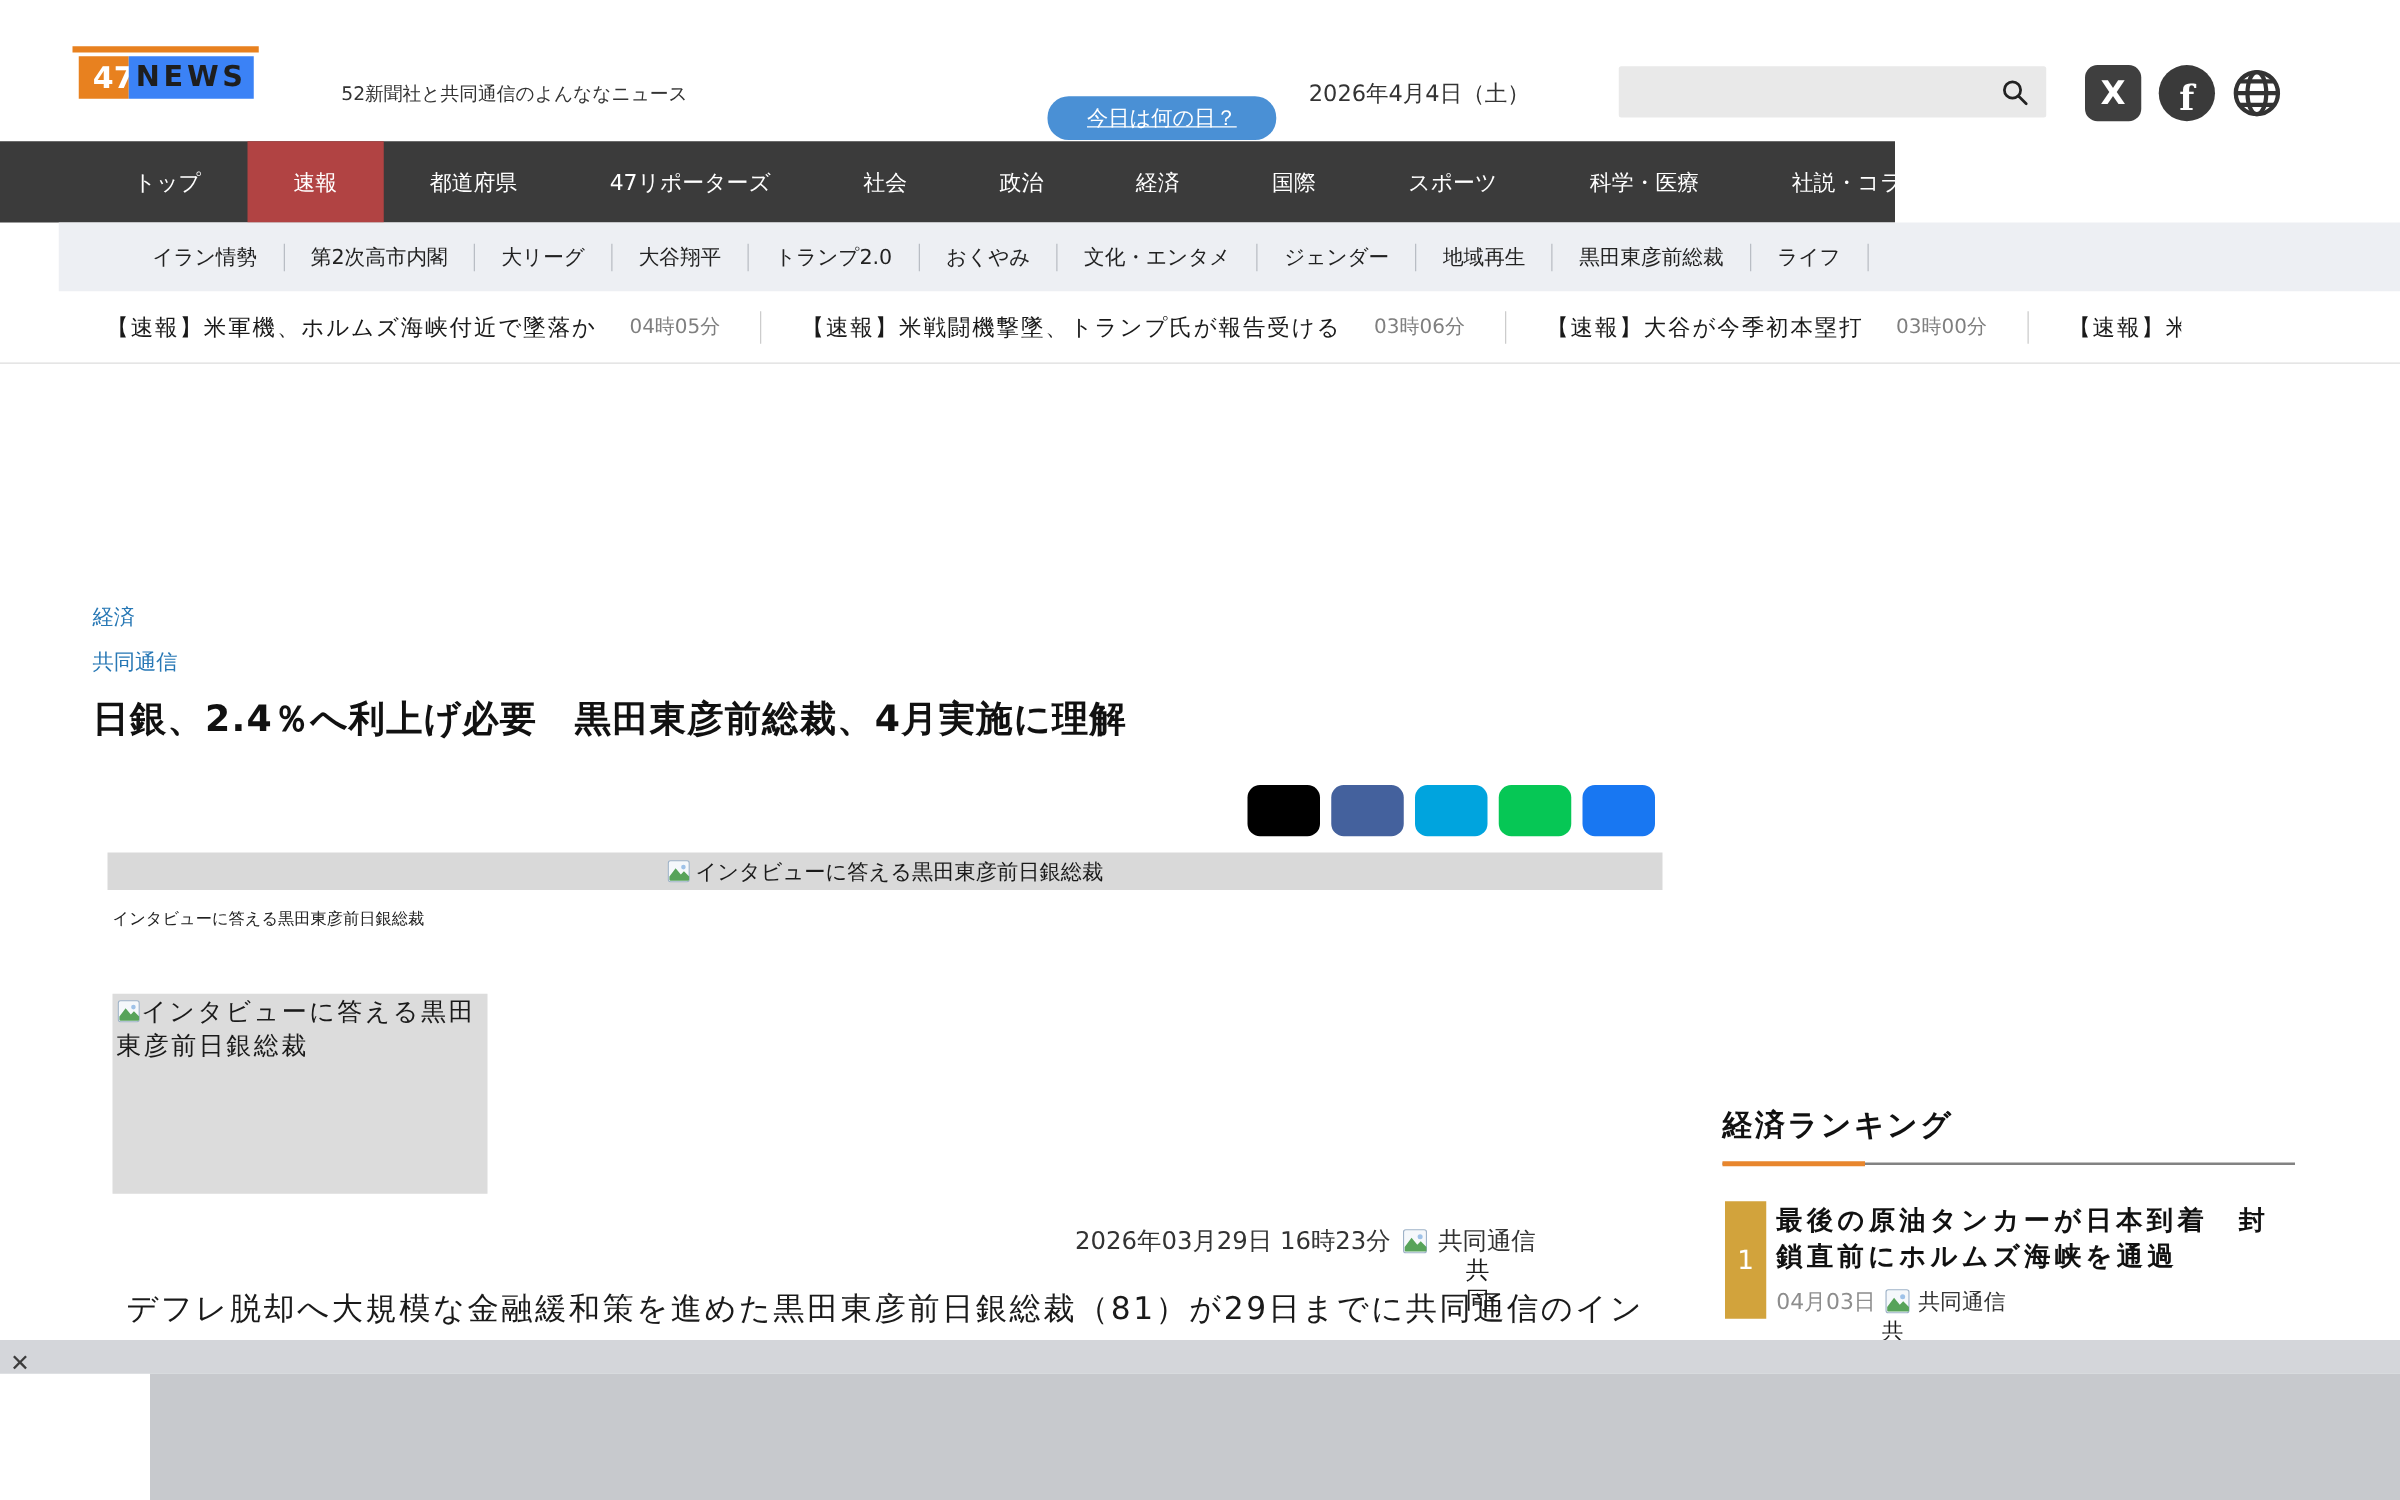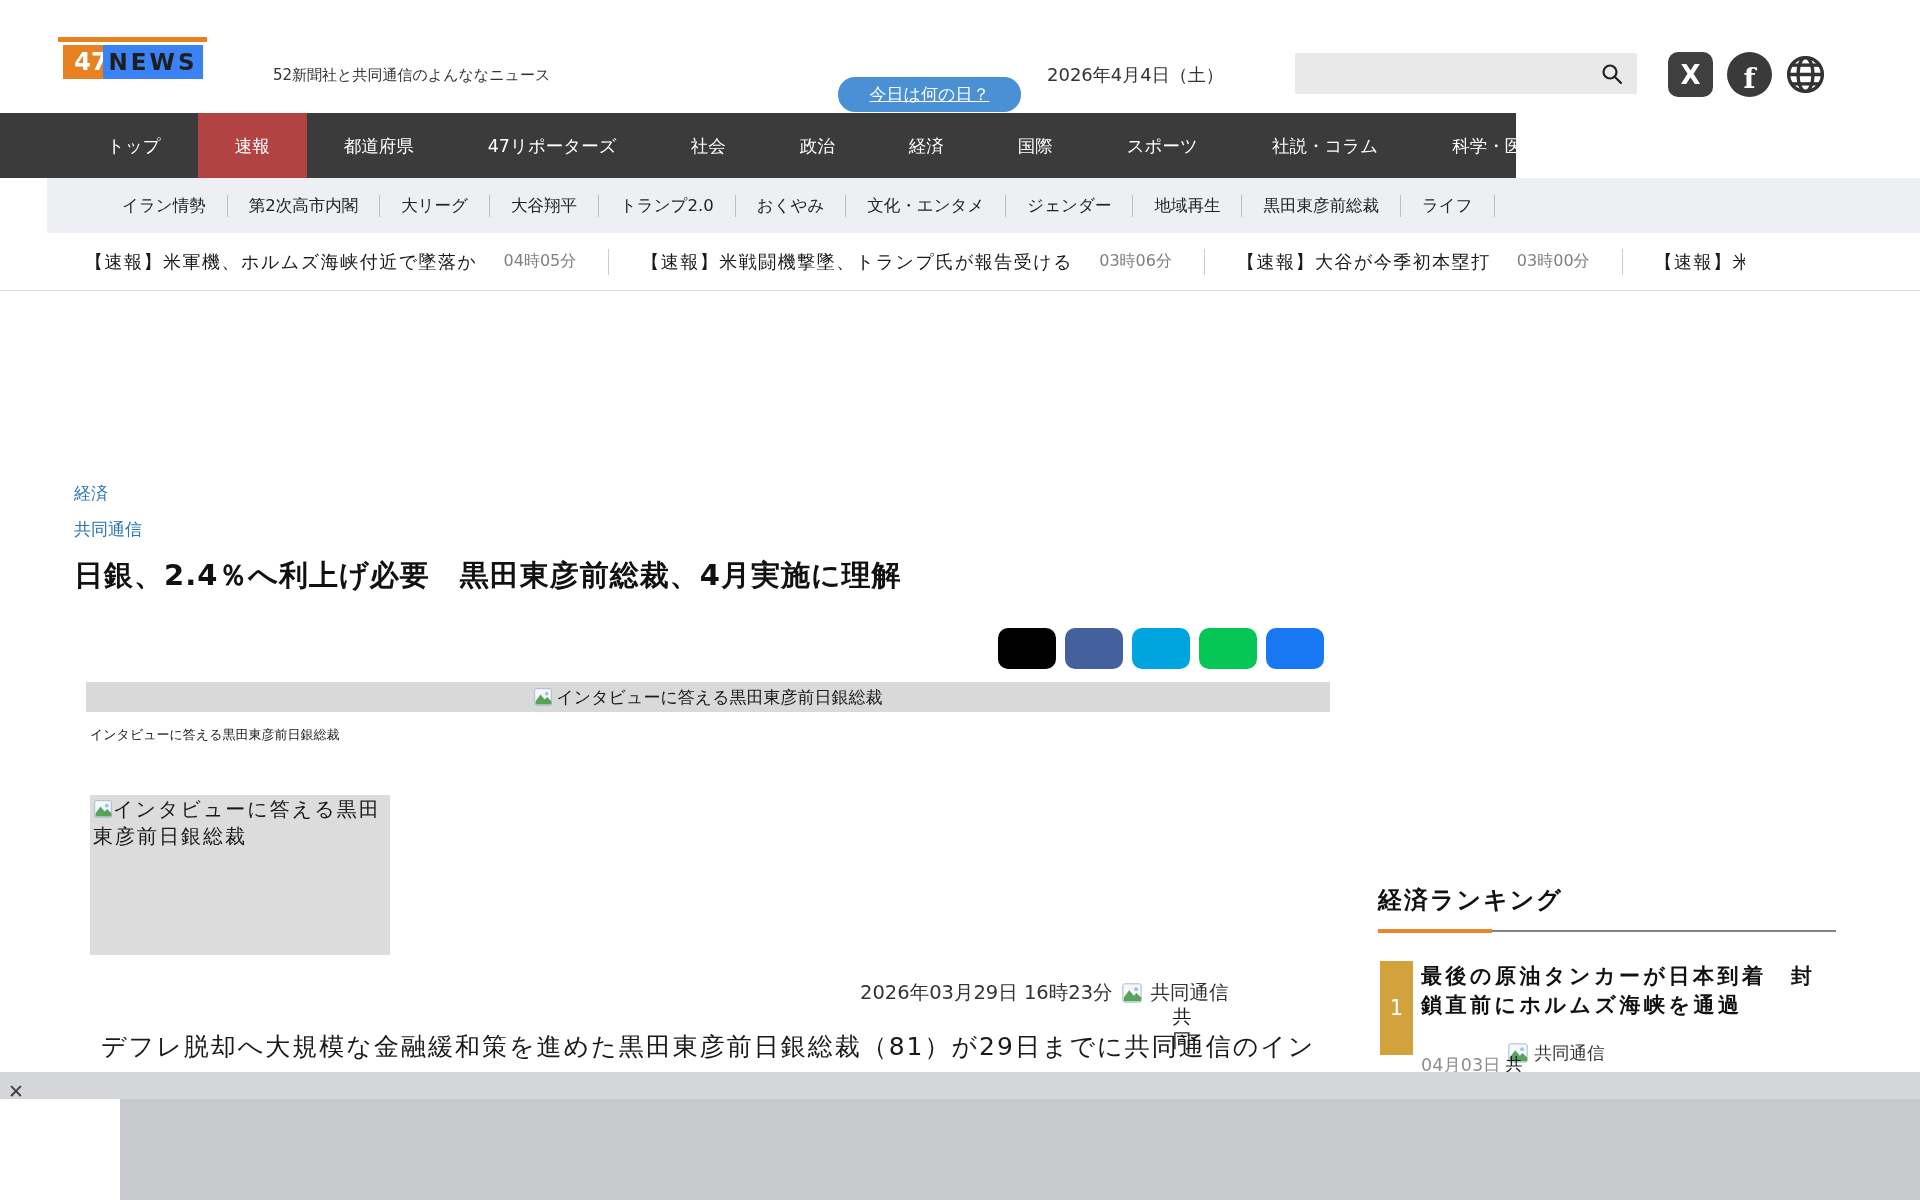--- a/index.html
+++ b/index.html
@@ -60,21 +60,21 @@
   .alt-overflow-main { left:1169px; top:1004px; width:26px; font-size:19px; line-height:24px; text-align:center; color:#1a1a1a; z-index:1; word-break:break-all; }
   .body-text { left:74px; top:1030px; width:1250px; font-size:25px; letter-spacing:2px; color:#1a1a1a; white-space:nowrap; overflow:hidden; z-index:2; }
 
   
   .rank-head { left:1378px; top:884px; font-size:24px; font-weight:bold; letter-spacing:2px; color:#111; }
   .rank-rule { left:1378px; top:930px; width:458px; height:2px; background:#828282; }
   .rank-rule-accent { left:1378px; top:929px; width:114px; height:4px; background:var(--ranking-rule-orange); }
   .rank-num { left:1380px; top:961px; width:33px; height:94px; background:var(--ranking-gold); color:#fff; font-size:21px; display:flex; align-items:center; justify-content:center; }
   .rank-title { left:1421px; top:962px; width:400px; font-size:21px; font-weight:bold; letter-spacing:3.5px; line-height:29px; color:#111; cursor:pointer; }
   .rank-meta { left:1421px; top:1029px; display:flex; align-items:center; gap:6px; font-size:17.5px; white-space:nowrap; }
-  .rank-date { color:#8d8d8d;margin-top:24px; }
+  .rank-date { color:#8d8d8d; }
   .rank-provider { color:#333; }
   .alt-overflow-rank { left:1502px; top:1053px; width:24px; font-size:17px; text-align:center; color:#1a1a1a; z-index:1; }
 
   
   .ad-overlay { left:0; top:1072px; width:1920px; height:128px; z-index:10; }
   .ad-strip { position:absolute; left:0; top:0; width:1920px; height:27px; background:#d4d6da; }
   .ad-close { position:absolute; left:8px; top:10px; font-size:19px; font-weight:bold; color:#3c3c3c; line-height:1; cursor:pointer; }
   .ad-body { position:absolute; left:120px; top:27px; width:1800px; height:101px; background:#c7c9cd; }
 </style>
 </head>
@@ -115,22 +115,22 @@
 <div class="abs nav">
   <div class="nav-item">トップ</div>
   <div class="nav-item active">速報</div>
   <div class="nav-item">都道府県</div>
   <div class="nav-item">47リポーターズ</div>
   <div class="nav-item">社会</div>
   <div class="nav-item">政治</div>
   <div class="nav-item">経済</div>
   <div class="nav-item">国際</div>
   <div class="nav-item">スポーツ</div>
+  <div class="nav-item">科学・医療</div>
   <div class="nav-item">社説・コラム</div>
-  <div class="nav-item">科学・医療</div>
   <div class="nav-item">写真</div>
   <div class="nav-item">動画</div>
 </div>
 
 <div class="abs subnav">
   <span class="subnav-item">イラン情勢</span>
     <span class="vsep"></span>
   <span class="subnav-item">第2次高市内閣</span>
     <span class="vsep"></span>
   <span class="subnav-item">大リーグ</span>

